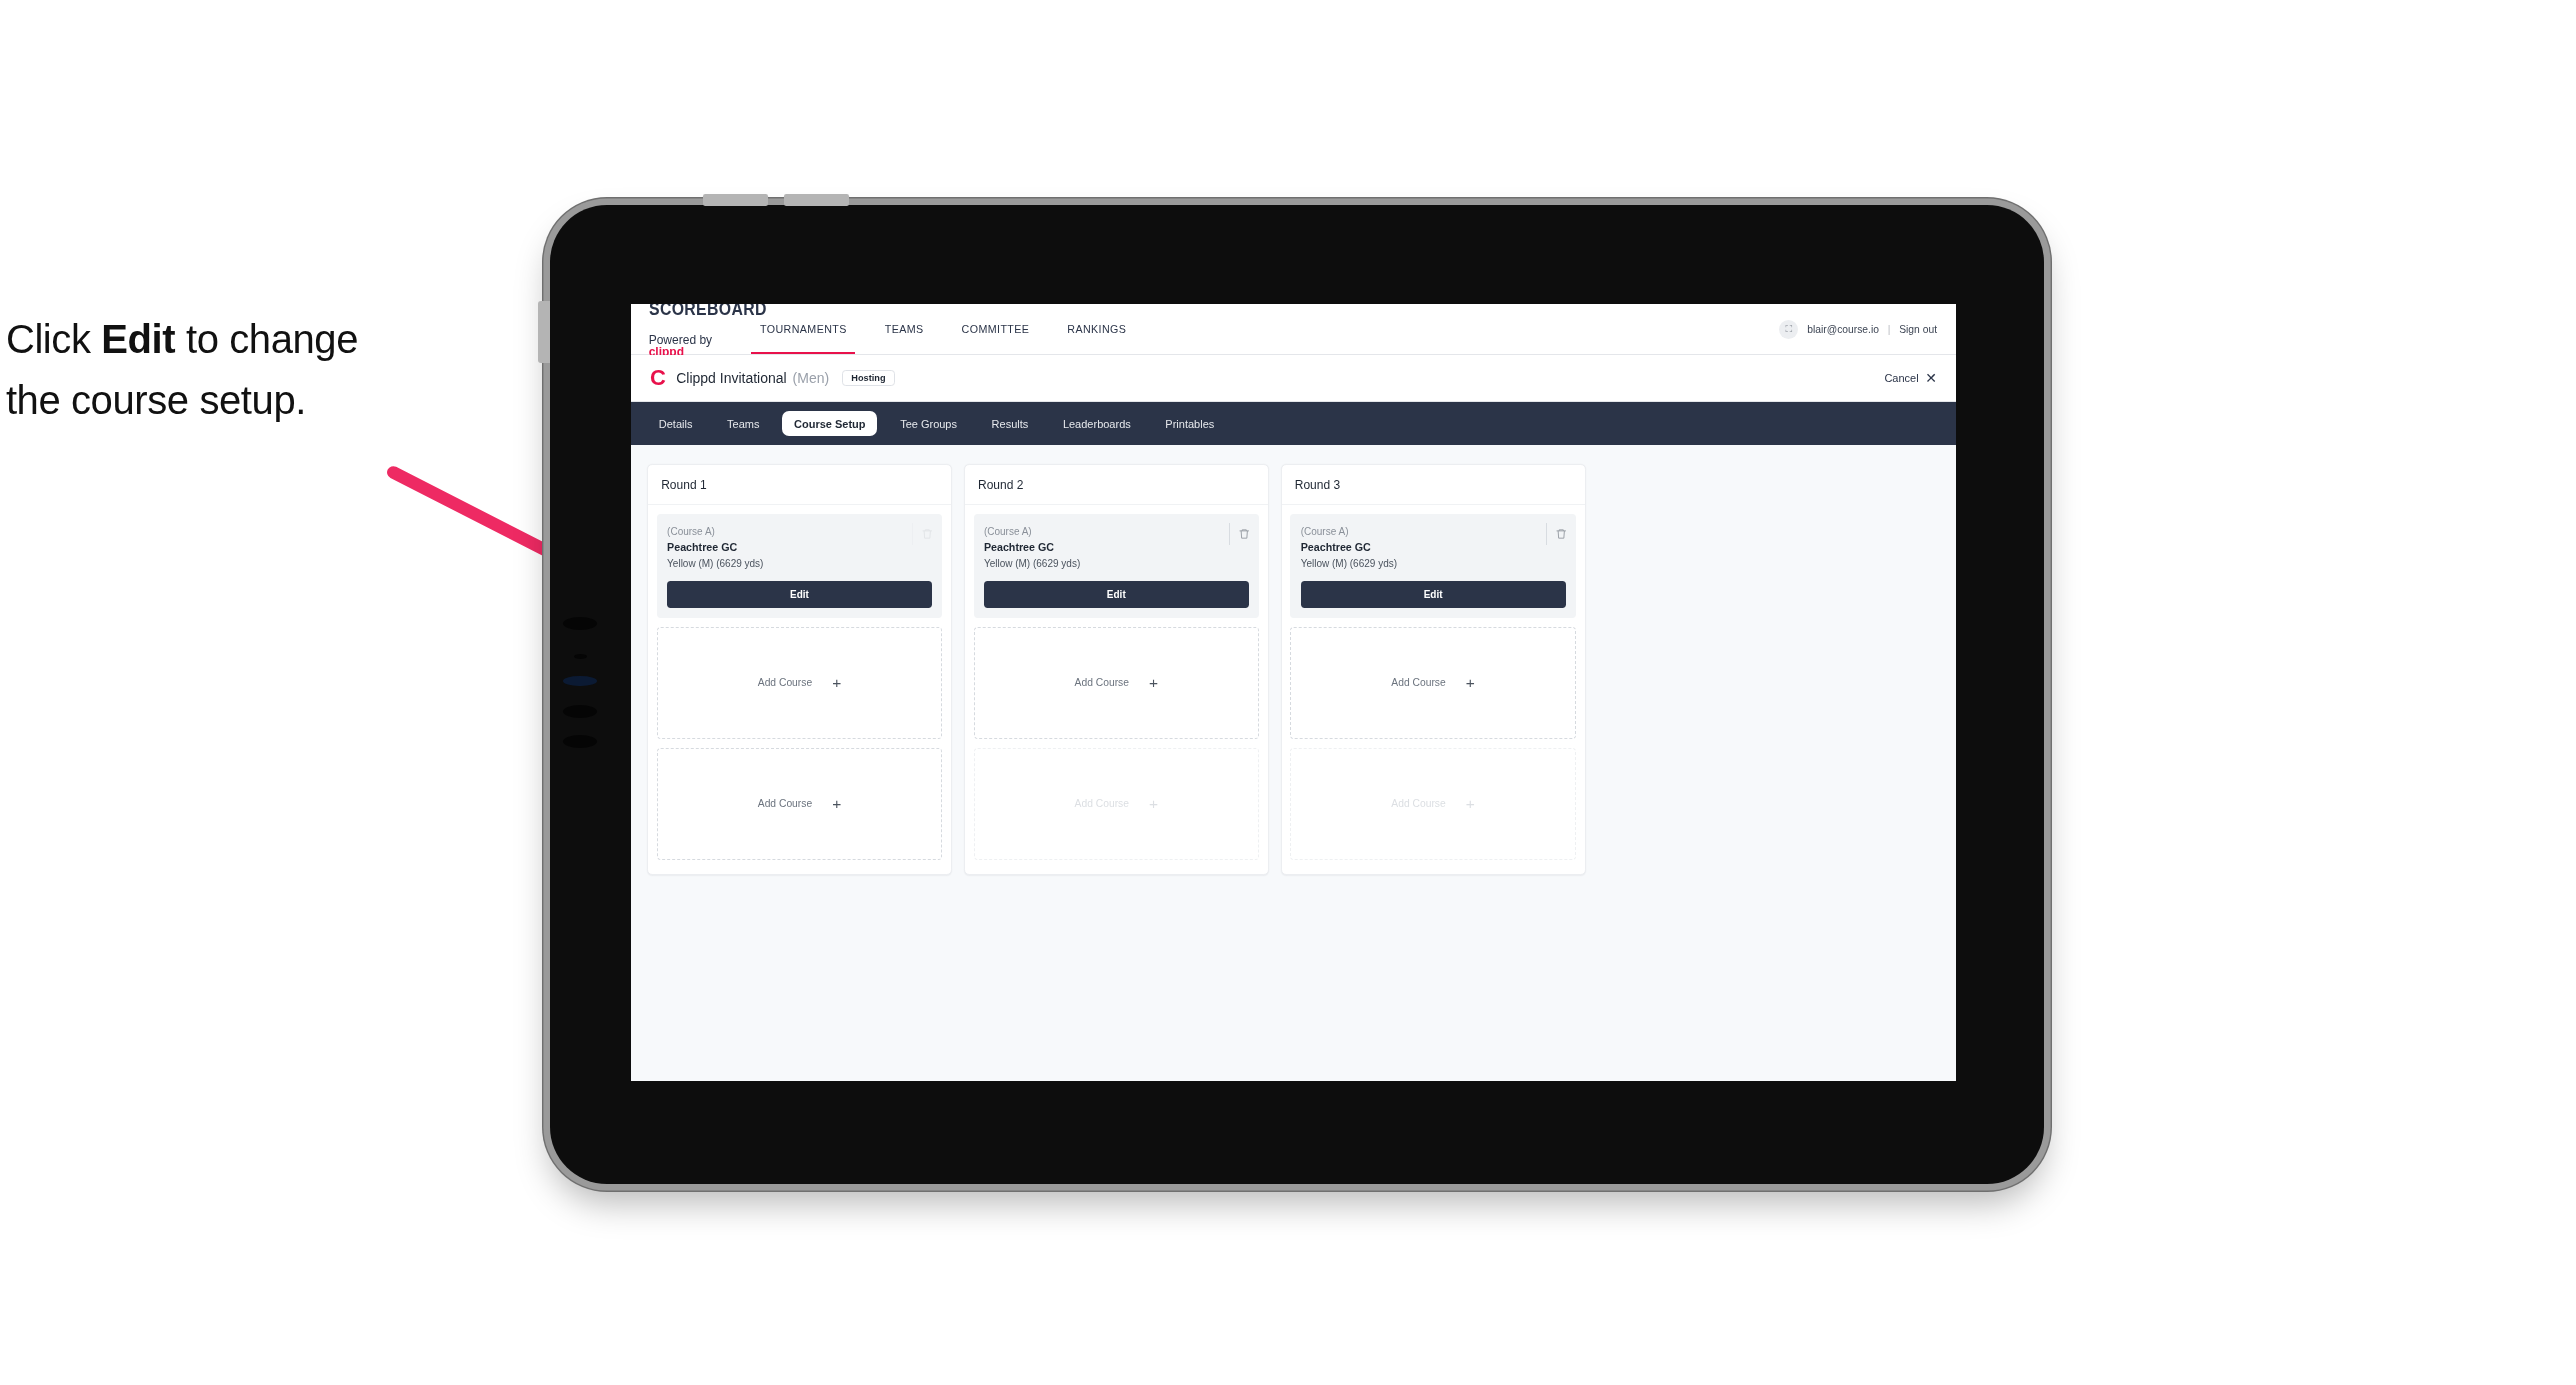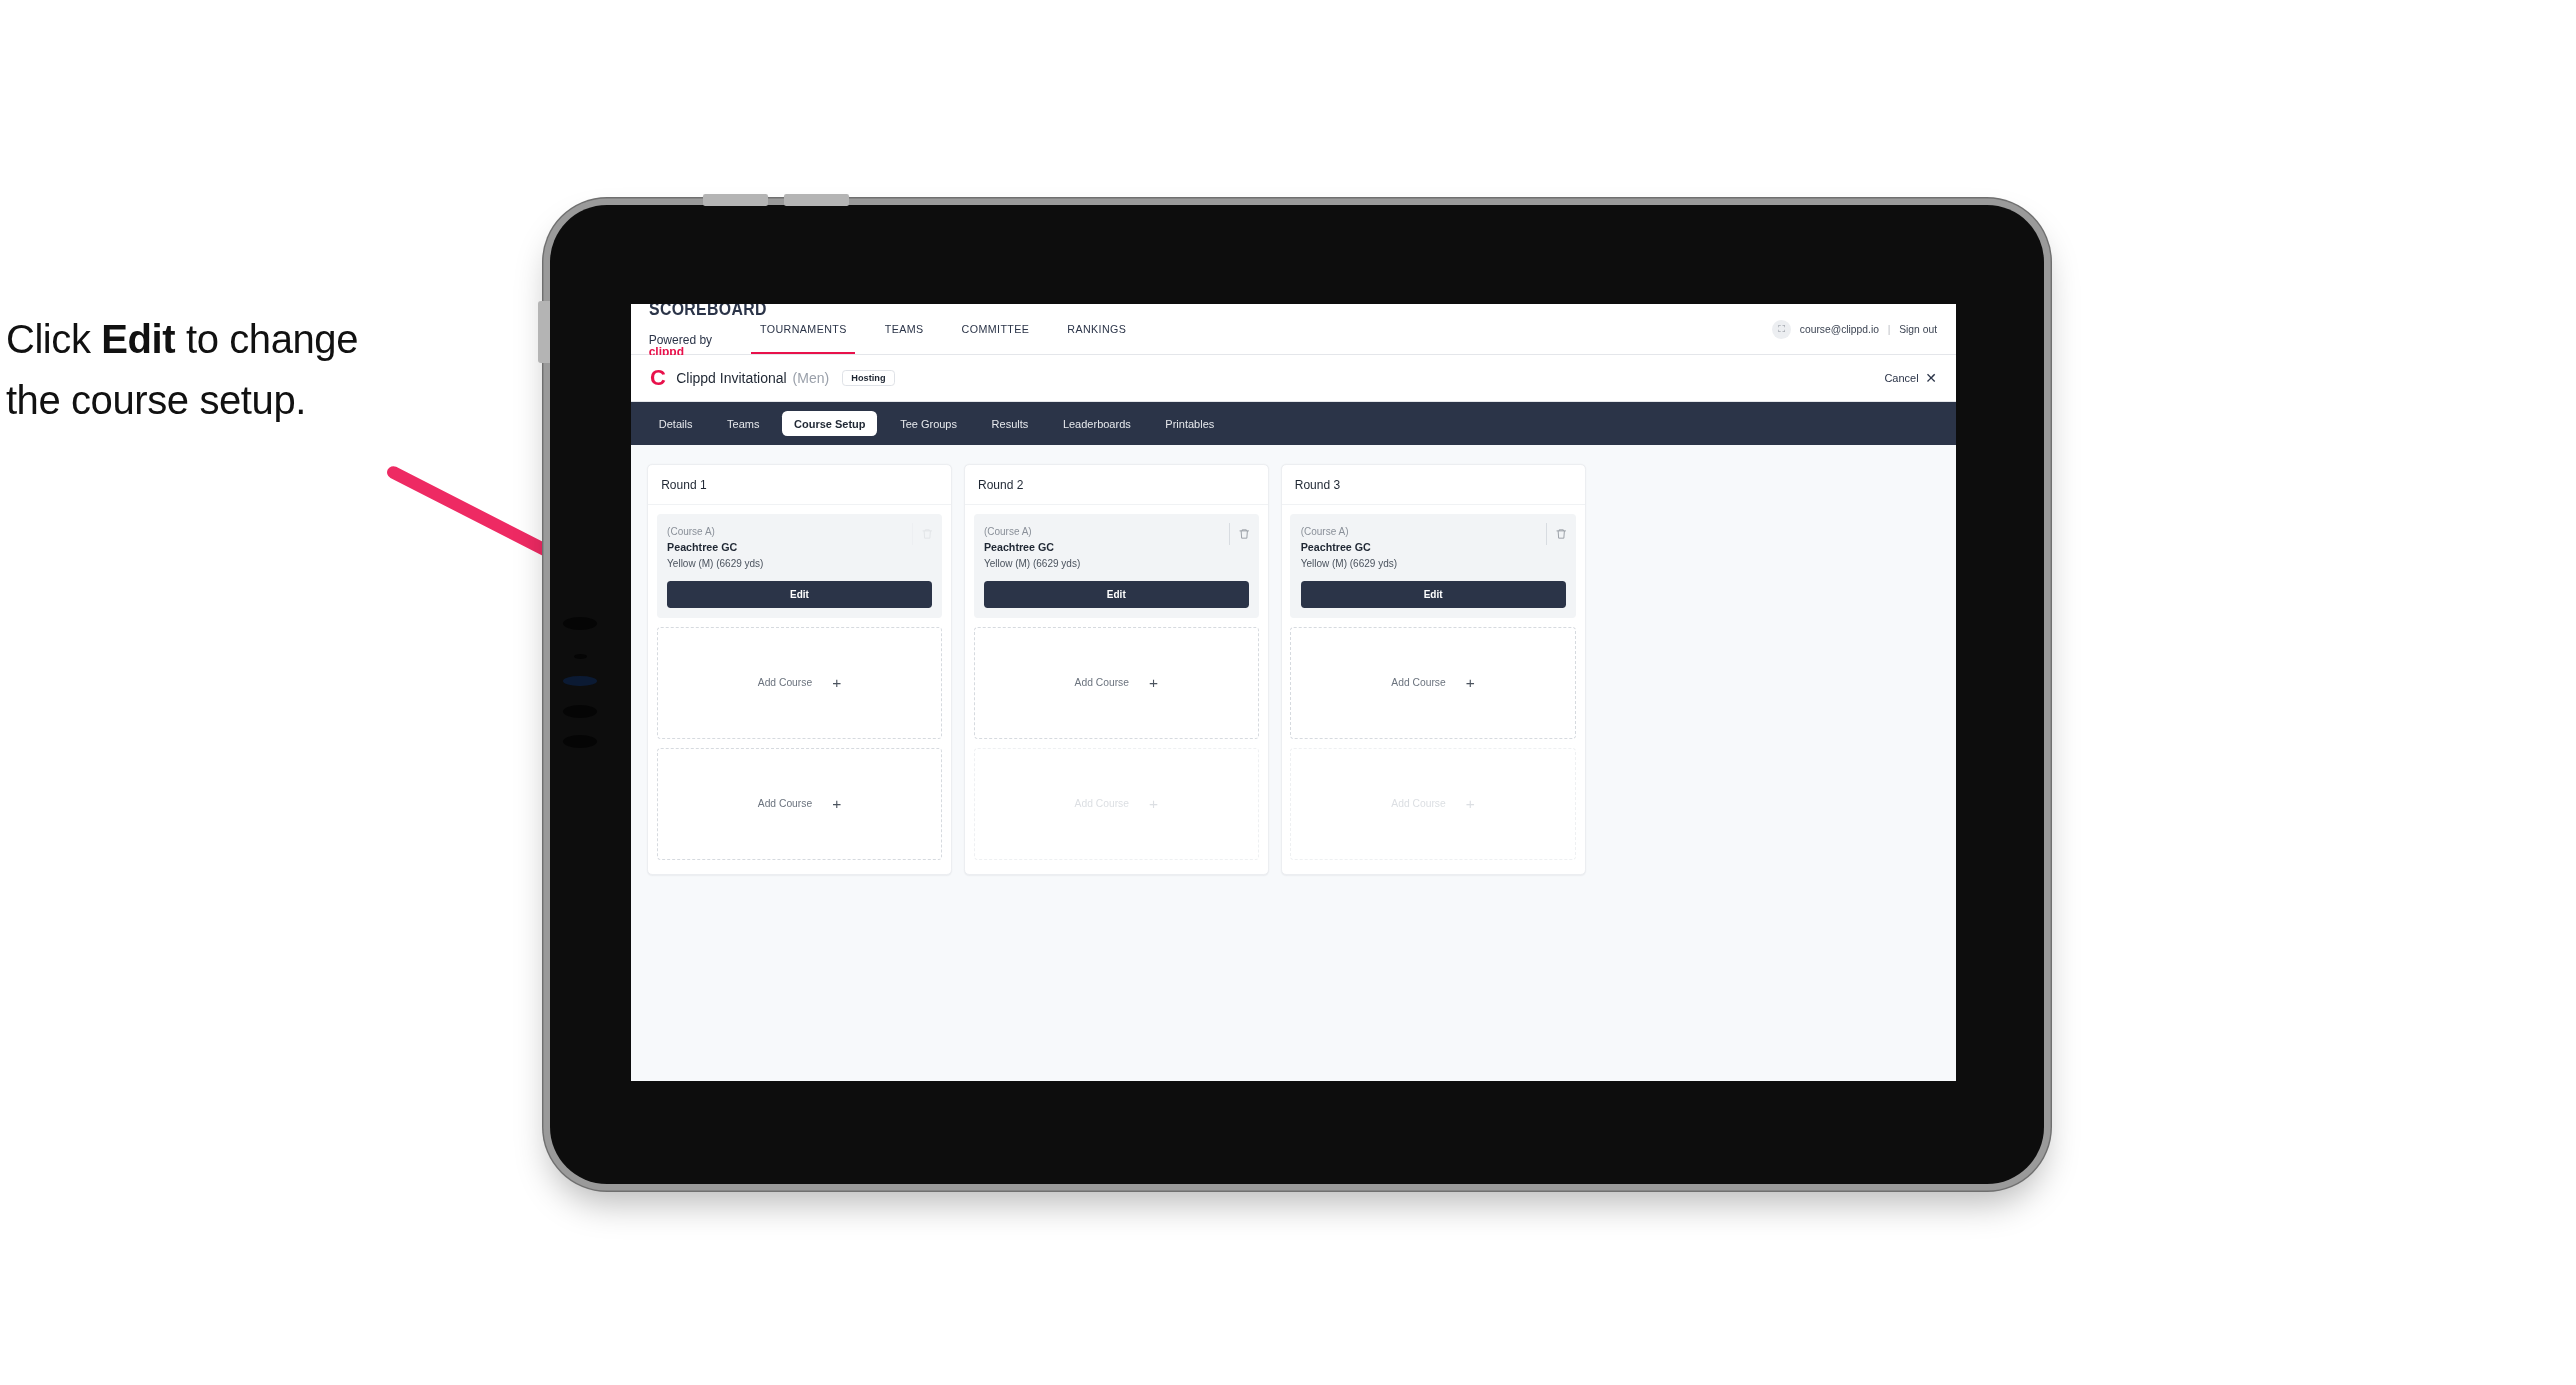--- a/index.html
+++ b/index.html
@@ -189,20 +189,21 @@
     color:#e6e8ec;
     padding:6.6px 11.8px;
     border-radius:5.2px;
     cursor:pointer;
     white-space:nowrap;
   }
   .tab.active{
     background:#ffffff;
     color:#1f2733;
     font-weight:600;
+    border-radius:7px;
   }
 
   
   #rounds{
     display:flex;
     gap:11.8px;
     padding:19px 16px 0 16px;
     align-items:flex-start;
   }
   .round-col{
@@ -320,21 +321,21 @@
 
       <div class="nav-item active">TOURNAMENTS</div>
       <div class="nav-item">TEAMS</div>
       <div class="nav-item">COMMITTEE</div>
       <div class="nav-item">RANKINGS</div>
 
       <div id="nav-spacer"></div>
 
       <div id="user-zone">
         <div id="avatar">⛶</div>
-        <span>course@clippd.io</span>
+        <span>blair@course.io</span>
         <span id="sep">|</span>
         <span id="signout">Sign out</span>
       </div>
     </div>
 
     <div id="subhead">
       <div id="clippd-mark">C</div>
       <div id="tourney-name">Clippd Invitational</div>
       <div id="tourney-gender">(Men)</div>
       <div id="hosting-badge">Hosting</div>

